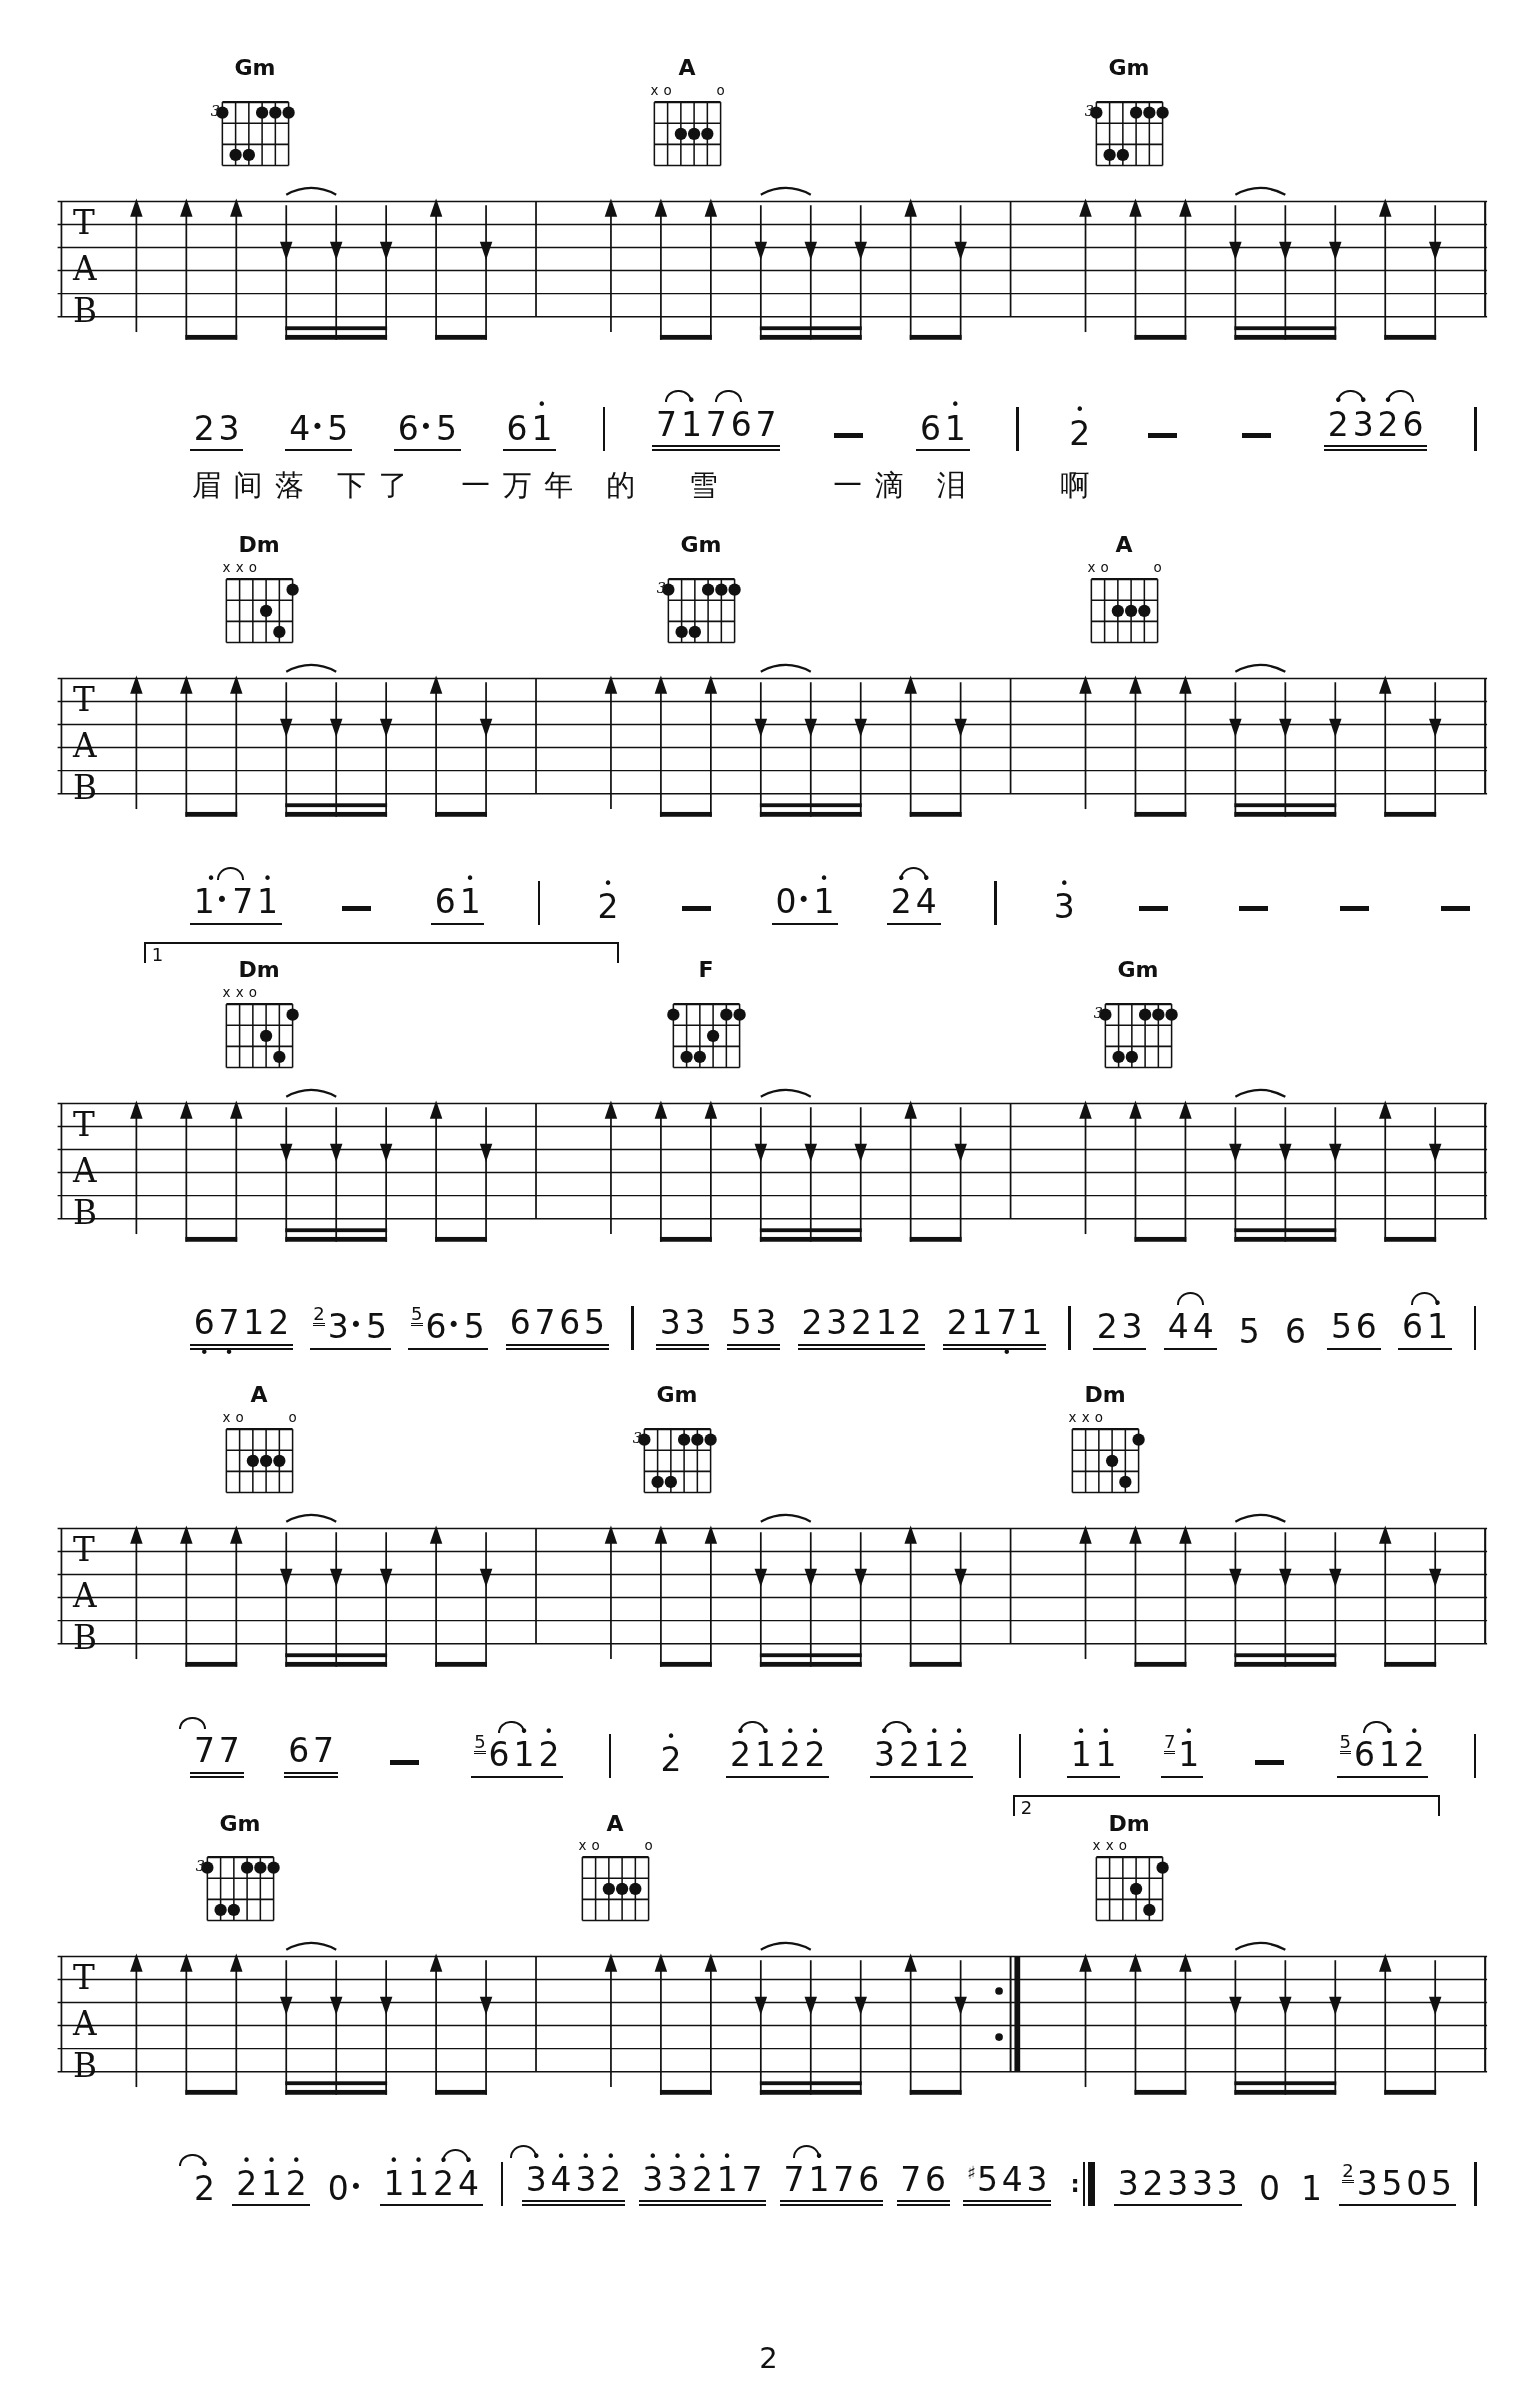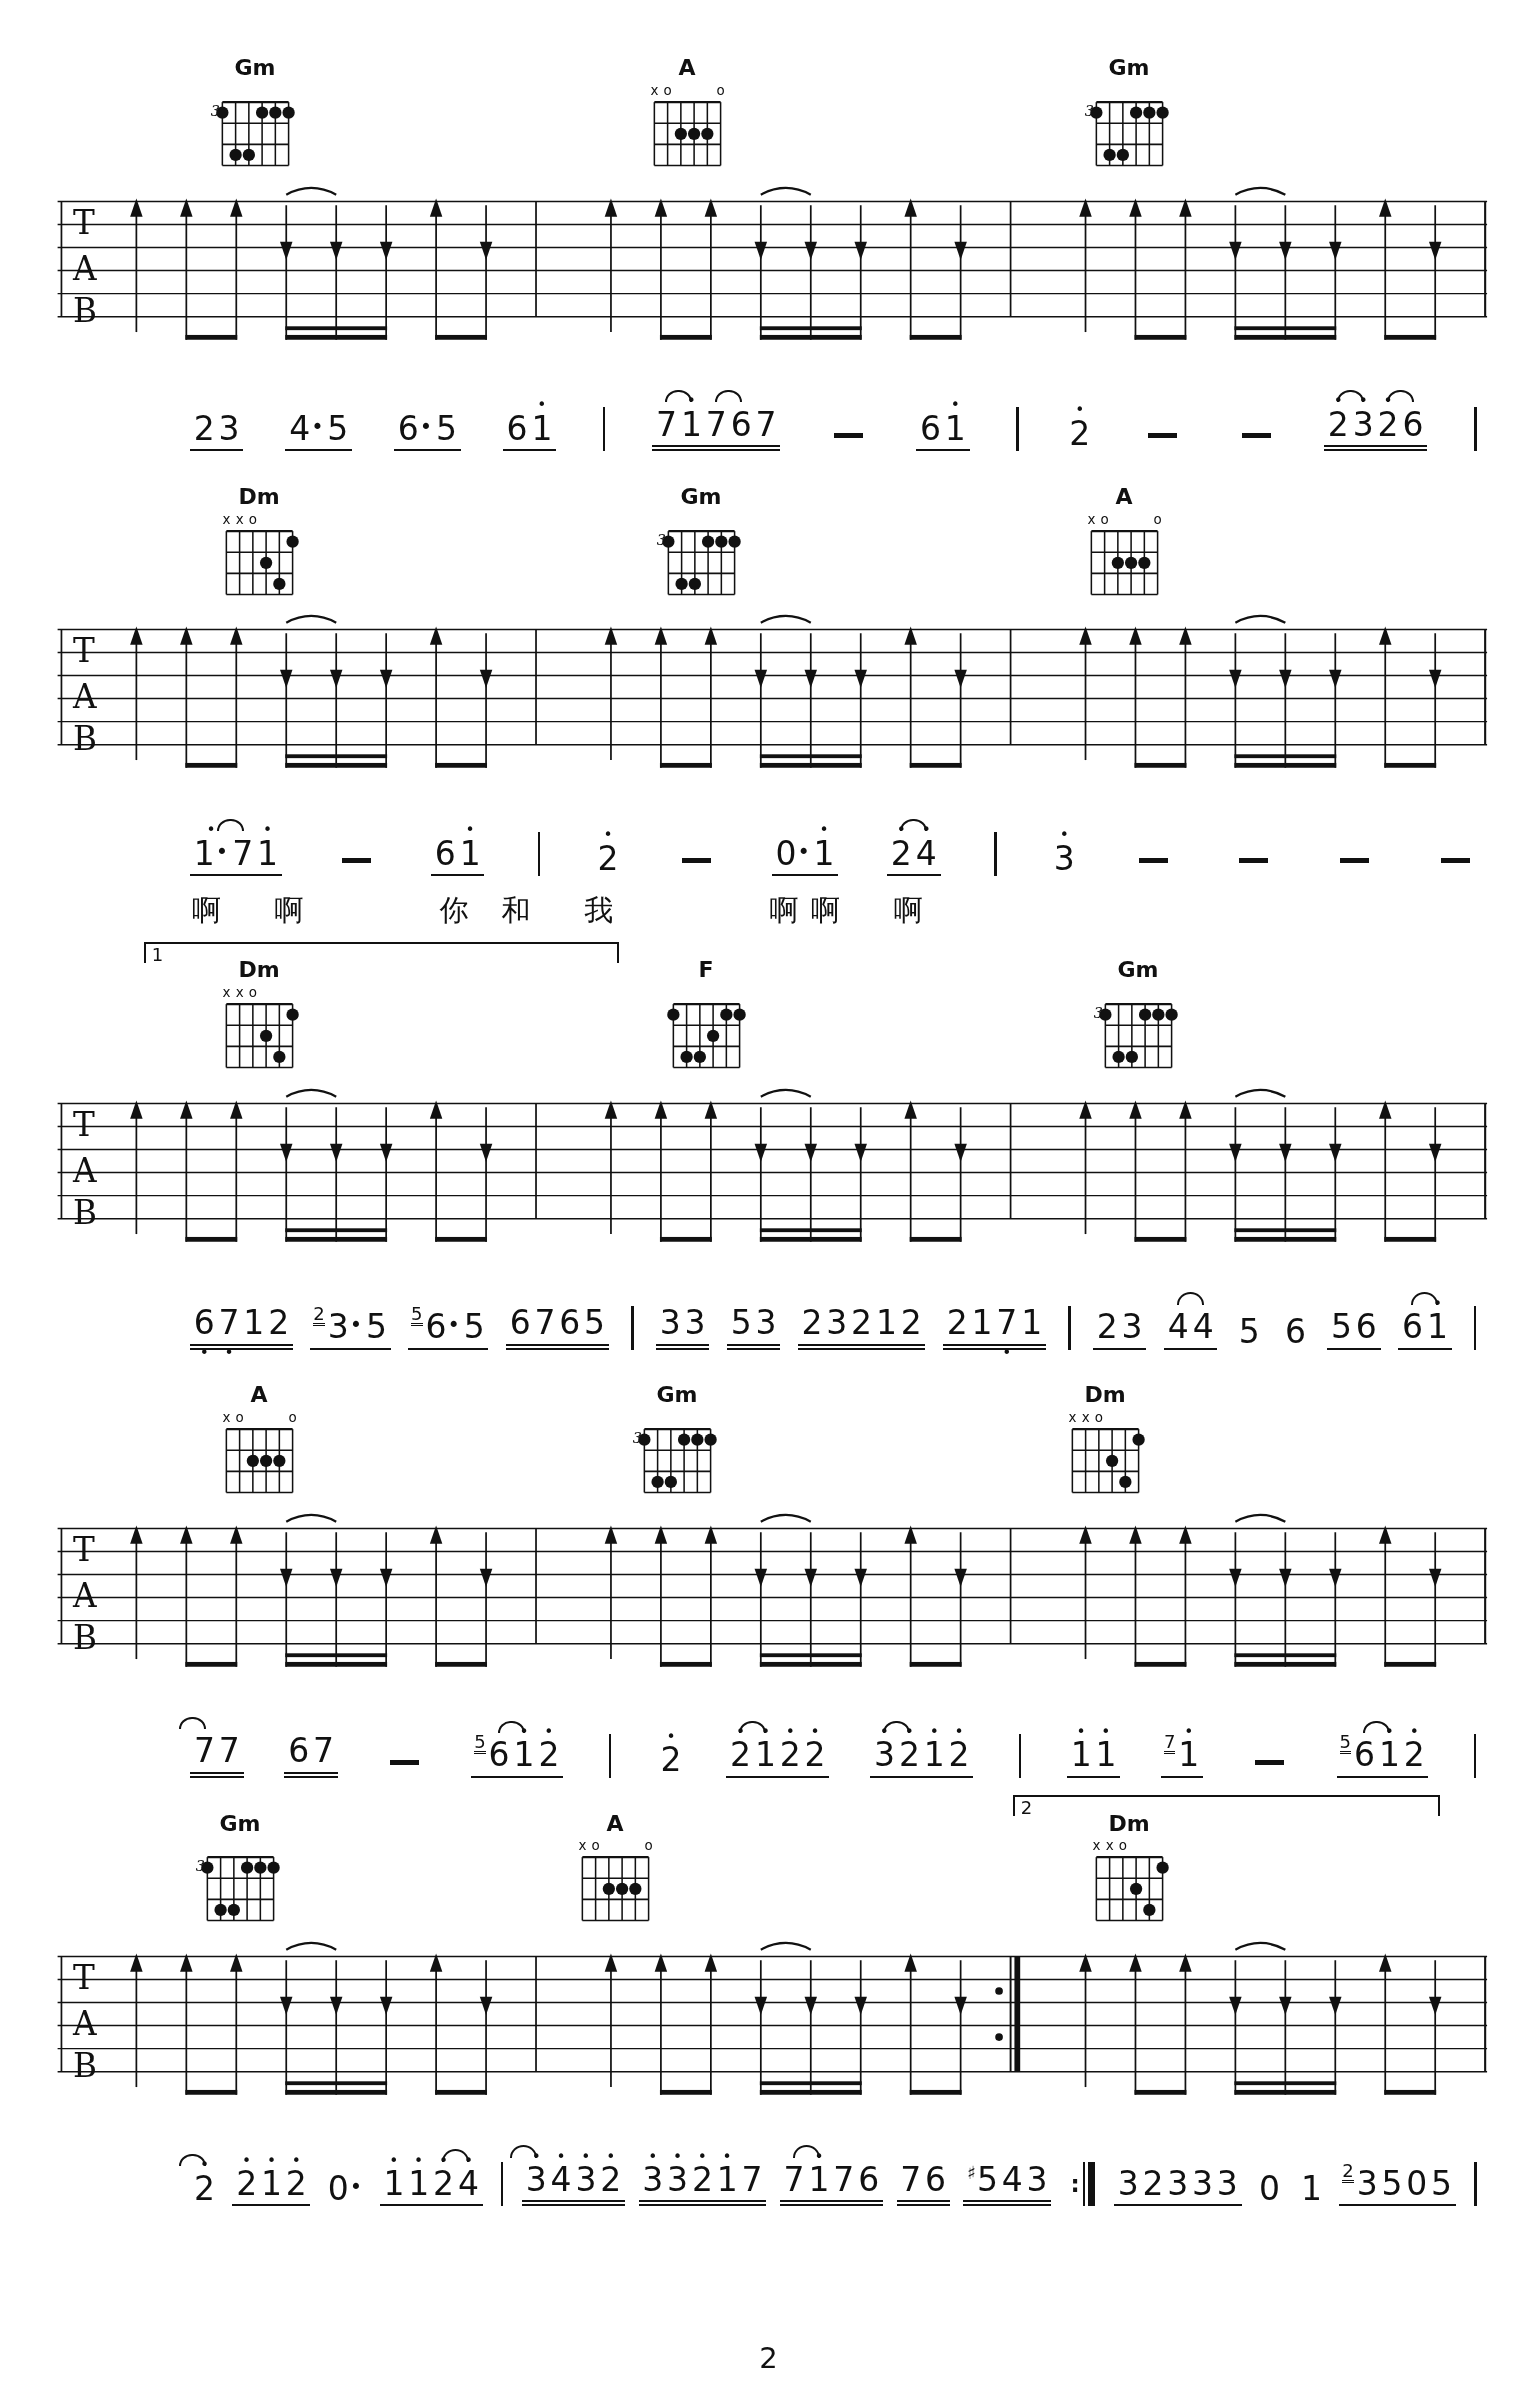--- a/index.html
+++ b/index.html
@@ -253,20 +253,21 @@
             <span class="arc"></span>
             <span class="nt">3<i class="du">•</i></span>
             <span class="nt">2<i class="du">•</i></span>
             <span class="arc"></span>
             <span class="nt">6</span>
           </span>
           <span class="grp">
             <span class="bar"></span>
           </span>
         </div>
+        <div class="lyr">眉间落 下了  一万年 的  雪     一滴 泪    啊</div>
       </div>
       <div class="system">
         <div class="chords-row">
           <div class="chord" style="left: 161px;"><div class="cname">Dm</div><svg width="100" height="96" viewBox="0 0 104 100">
               <text x="18" y="15" text-anchor="middle" font-size="14" font-family="&quot;DejaVu Sans&quot;,sans-serif" fill="#111111">x</text>
               <text x="31.8" y="15" text-anchor="middle" font-size="14" font-family="&quot;DejaVu Sans&quot;,sans-serif" fill="#111111">x</text>
               <text x="45.6" y="15" text-anchor="middle" font-size="14" font-family="&quot;DejaVu Sans&quot;,sans-serif" fill="#111111">o</text>
               <line x1="18" y1="22" x2="18" y2="88" stroke="#111111" stroke-width="1.6"></line>
               <line x1="31.8" y1="22" x2="31.8" y2="88" stroke="#111111" stroke-width="1.6"></line>
               <line x1="45.6" y1="22" x2="45.6" y2="88" stroke="#111111" stroke-width="1.6"></line>
@@ -441,21 +442,20 @@
           <span class="grp">
             <span class="dash"></span>
           </span>
           <span class="grp">
             <span class="dash"></span>
           </span>
           <span class="grp">
             <span class="dash"></span>
           </span>
         </div>
-        <div class="lyr">啊  啊      你 和  我       啊啊  啊</div>
       </div>
       <div class="system">
         <div class="chords-row">
           <div class="volta" style="left: 96px; width: 471px;">
             <span>1</span>
           </div>
           <div class="chord" style="left: 161px;"><div class="cname">Dm</div><svg width="100" height="96" viewBox="0 0 104 100">
               <text x="18" y="15" text-anchor="middle" font-size="14" font-family="&quot;DejaVu Sans&quot;,sans-serif" fill="#111111">x</text>
               <text x="31.8" y="15" text-anchor="middle" font-size="14" font-family="&quot;DejaVu Sans&quot;,sans-serif" fill="#111111">x</text>
               <text x="45.6" y="15" text-anchor="middle" font-size="14" font-family="&quot;DejaVu Sans&quot;,sans-serif" fill="#111111">o</text>

